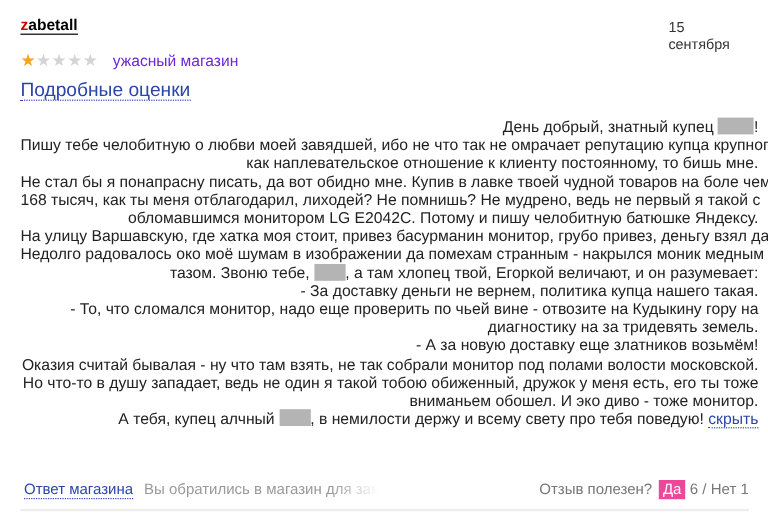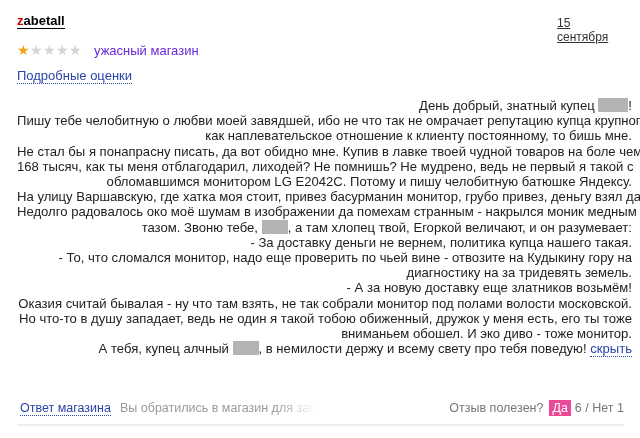--- a/index.html
+++ b/index.html
@@ -10,30 +10,30 @@
     font-size: 13px; color: #222222;
   }
   .review { position: relative; width: 606px; height: 438px; }
   .header { position: absolute; left: 17px; top: 14px; right: 0; height: 18px; }
   .author {
     position: absolute; left: 0; top: 0;
     font-weight: bold; font-size: 13px; color: #000;
     text-decoration: none; border-bottom: 1px solid #000; line-height: 14px;
   }
   .author .first { color: #cc0000; }
-  .date { position: absolute; left: 540px; top: 2px; font-size: 12px; color: #333; text-decoration: underline; }
+  .date { position: absolute; left: 540px; top: 2px; font-size: 12px; color: #333; }
   .rating { position: absolute; left: 17px; top: 42px; height: 16px; display: flex; align-items: center; }
   .stars { display: flex; }
   .star { font-size: 14px; line-height: 14px; width: 13px; }
   .star.on { color: #f5a21c; }
   .star.off { color: #d4d4d4; }
   .verdict { margin-left: 12px; color: #6d28d9; font-size: 13px; }
   .details-link {
     position: absolute; left: 17px; top: 69px;
-    color: #2b45a8; font-size: 13px; text-decoration: none;
+    color: #2b45a8; font-size: 16px; text-decoration: none;
     border-bottom: 1px dotted #2b45a8; line-height: 14px; cursor: pointer;
   }
   .body-text {
     position: absolute; left: 17px; top: 98px; width: 615px;
     font-size: 13.1px; line-height: 15.2px; color: #222; text-align: right;
   }
   .body-text p { margin: 0; white-space: nowrap; }
   .redact {
     display: inline-block; width: 26px; height: 14px;
     background: #b4b4b4; vertical-align: -2px;

